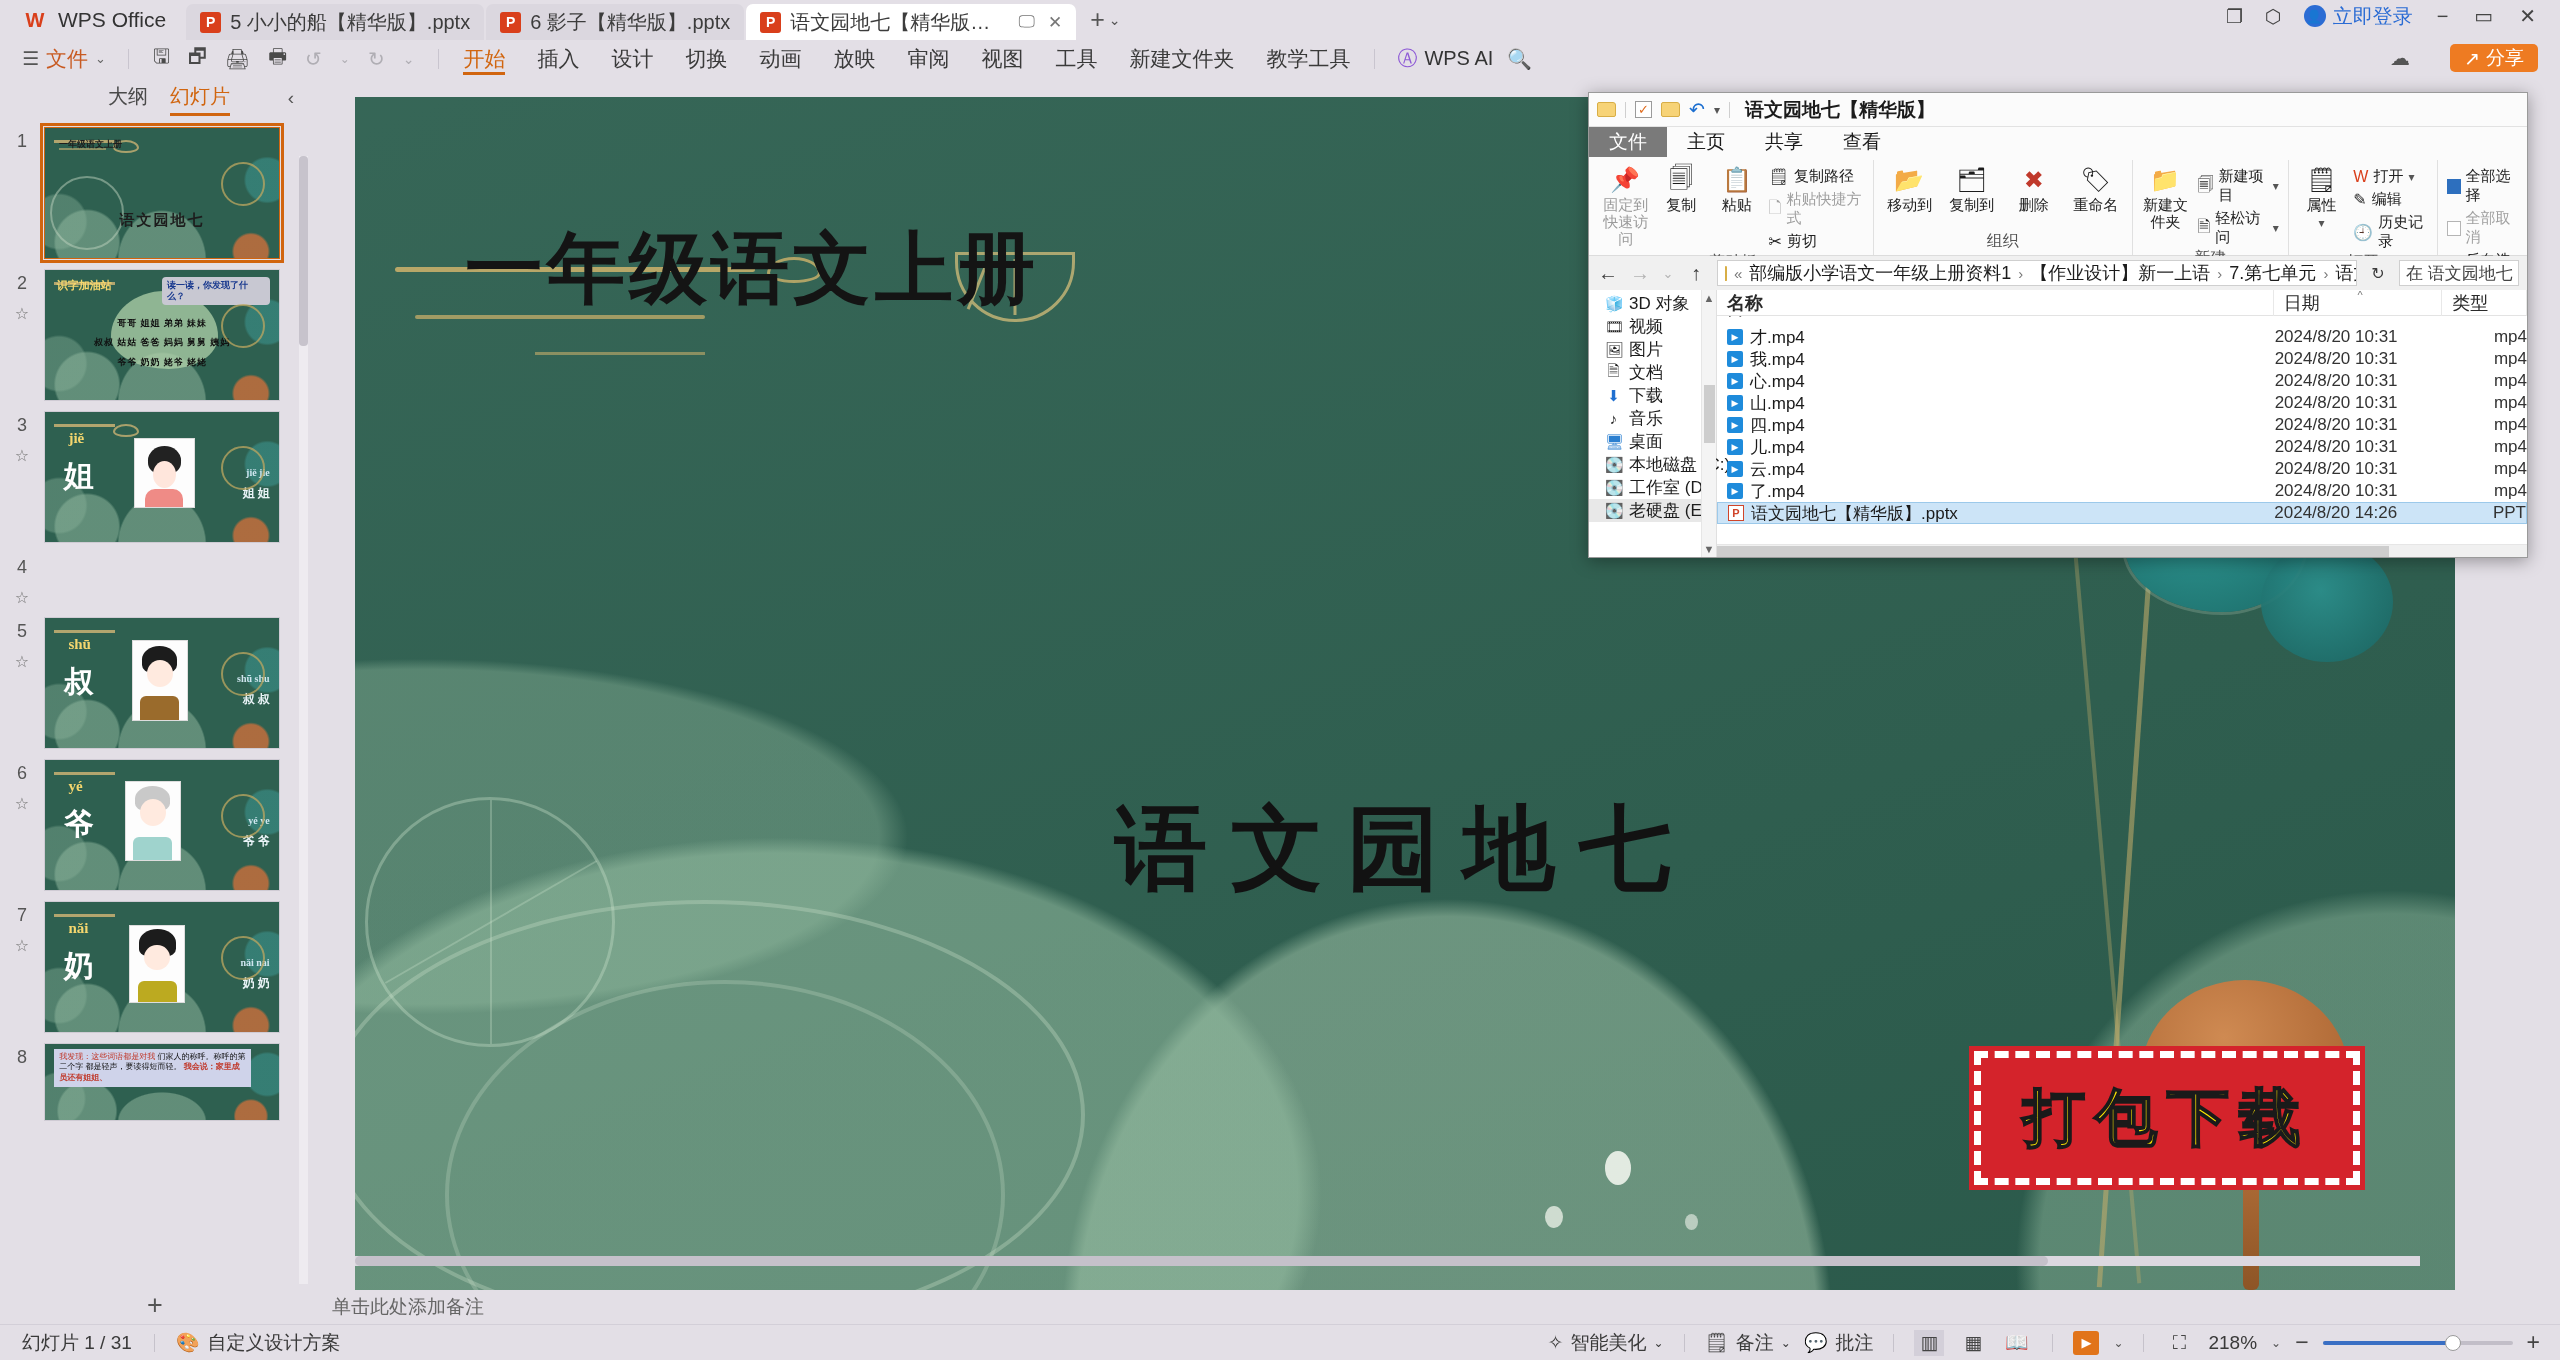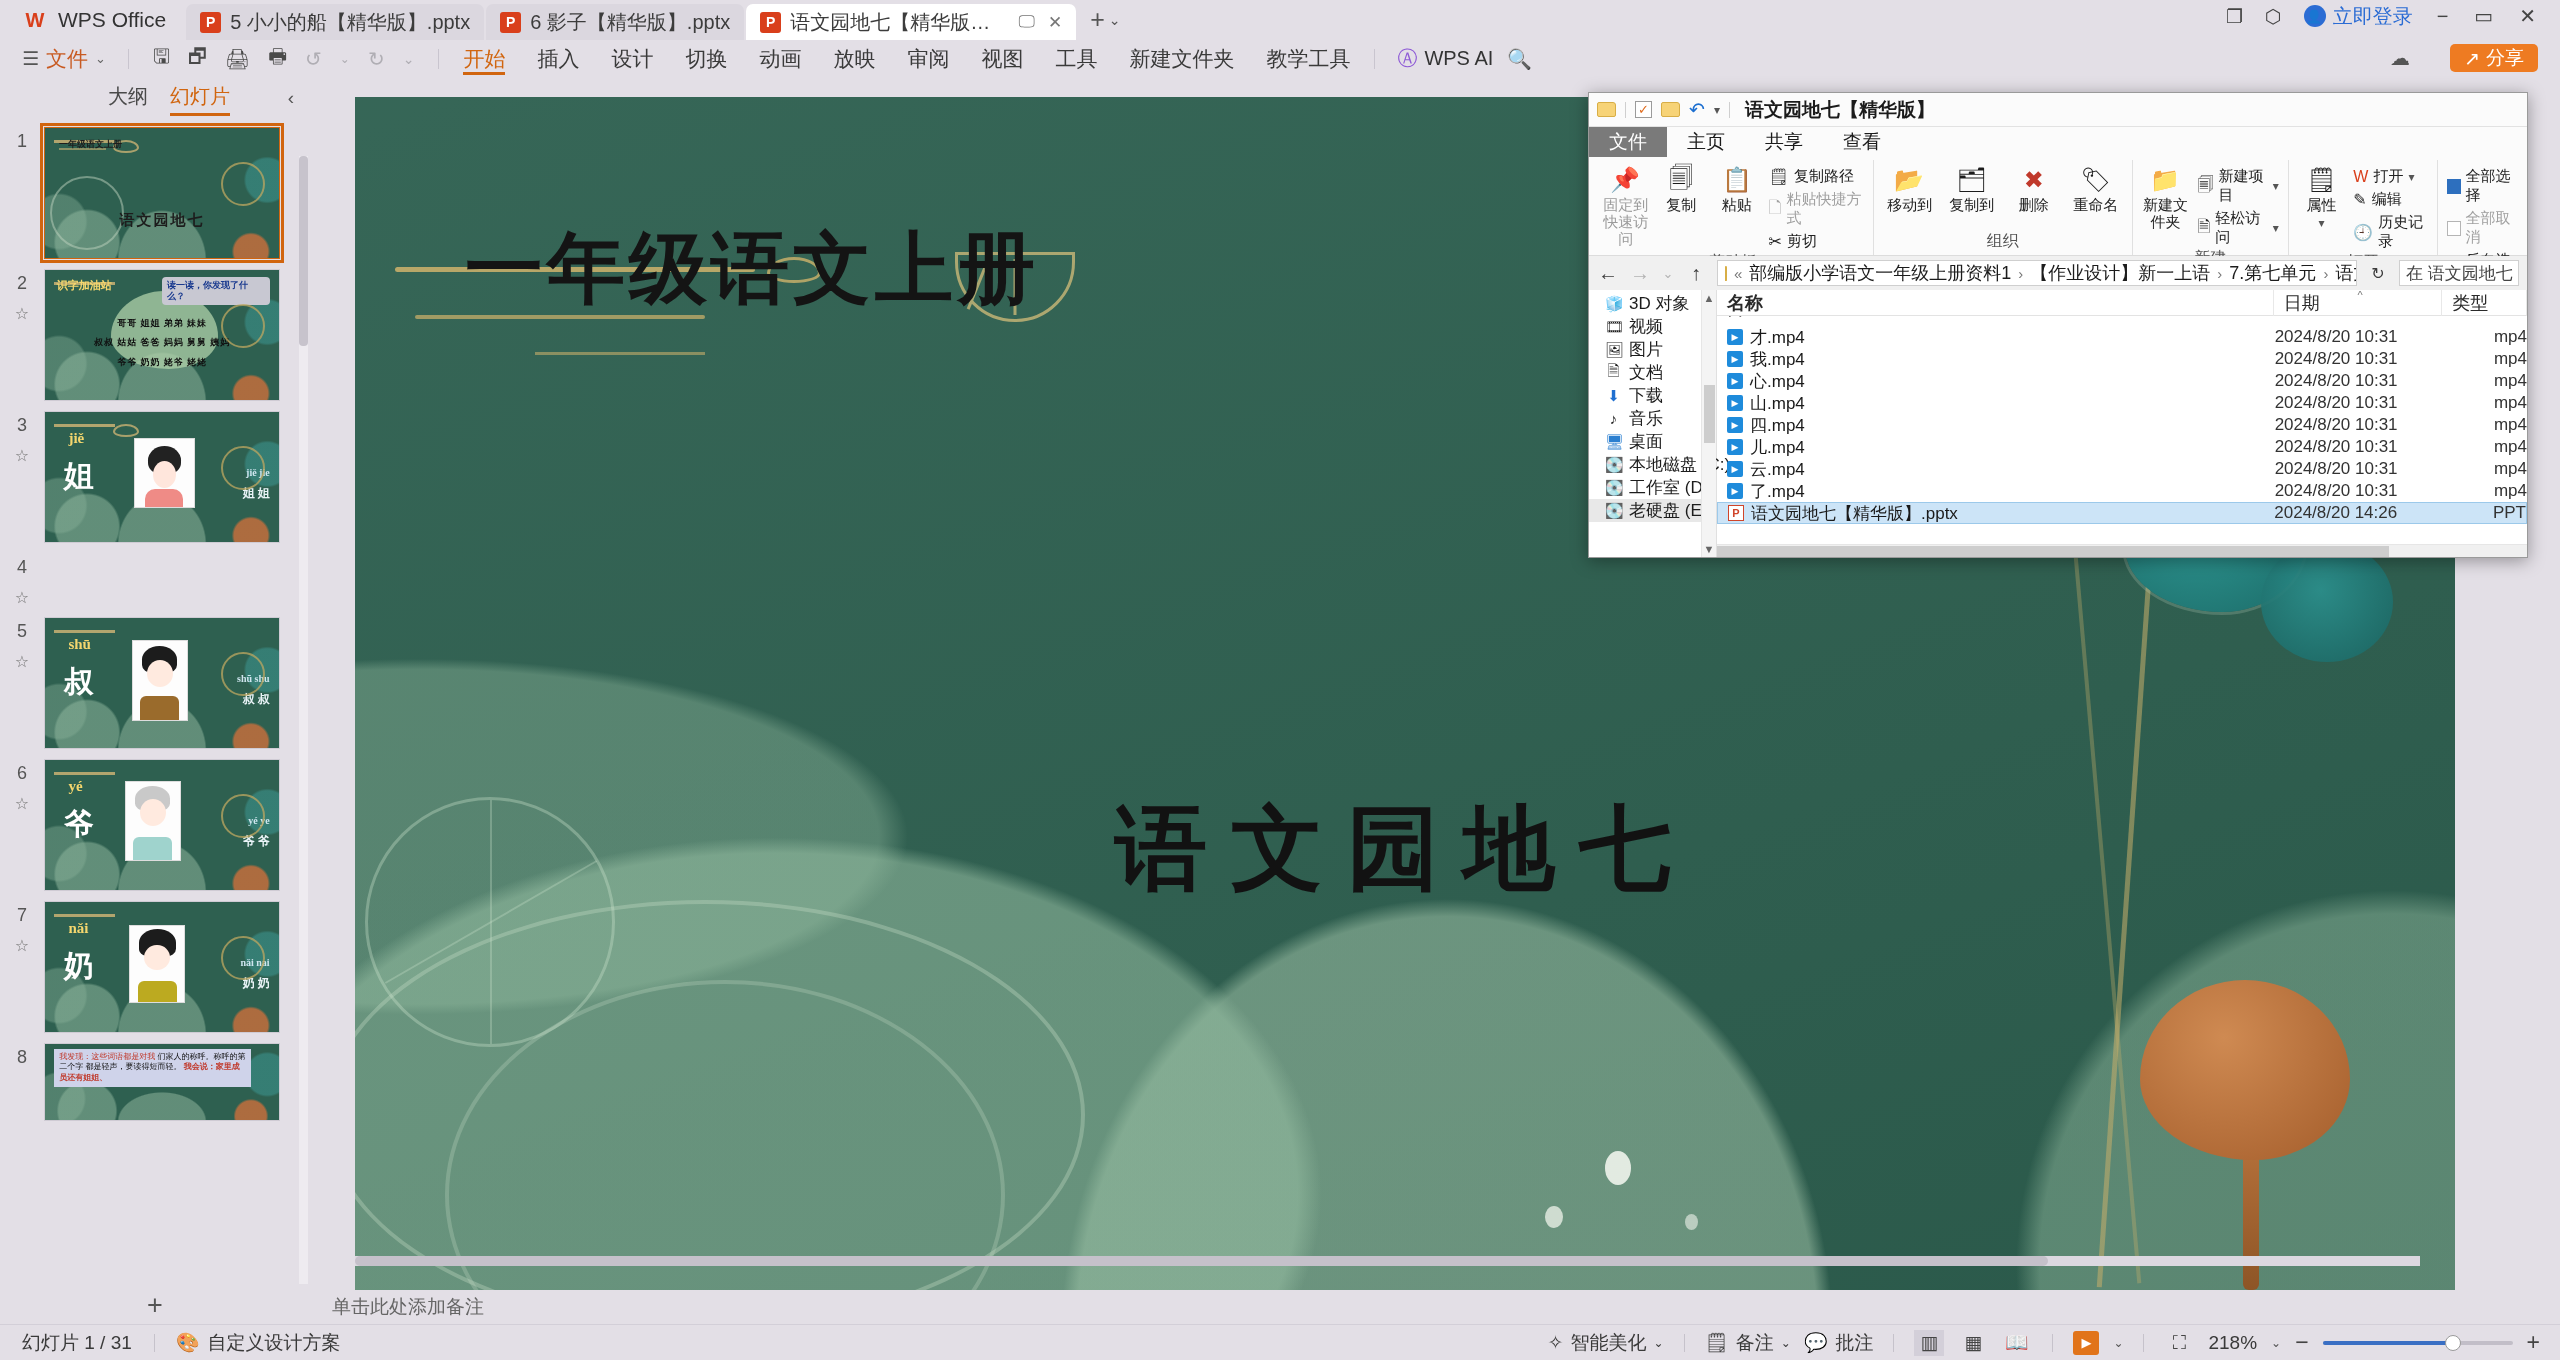--- a/index.html
+++ b/index.html
@@ -643,20 +643,23 @@
       <div class="fan"></div>
       <div class="teal-lotus"></div>
       <div class="teal-lotus2"></div>
       <div class="brown-stem"></div>
       <div class="brown-pod"></div>
       <div class="dot-a"></div>
       <div class="dot-b"></div>
       <div class="dot-c"></div>
       <div class="slide-title">一年级语文上册</div>
       <div class="slide-center">语文园地七</div>
+      <div class="watermark">
+        <span>打包下载</span>
+      </div>
     </div>
     <div class="canvas-hscroll">
       <div class="k"></div>
     </div>
   </div>
   <div class="notes-bar">单击此处添加备注</div>
 
   <div class="explorer">
     <div class="ex-title">
       <span class="folder-ic"></span>

